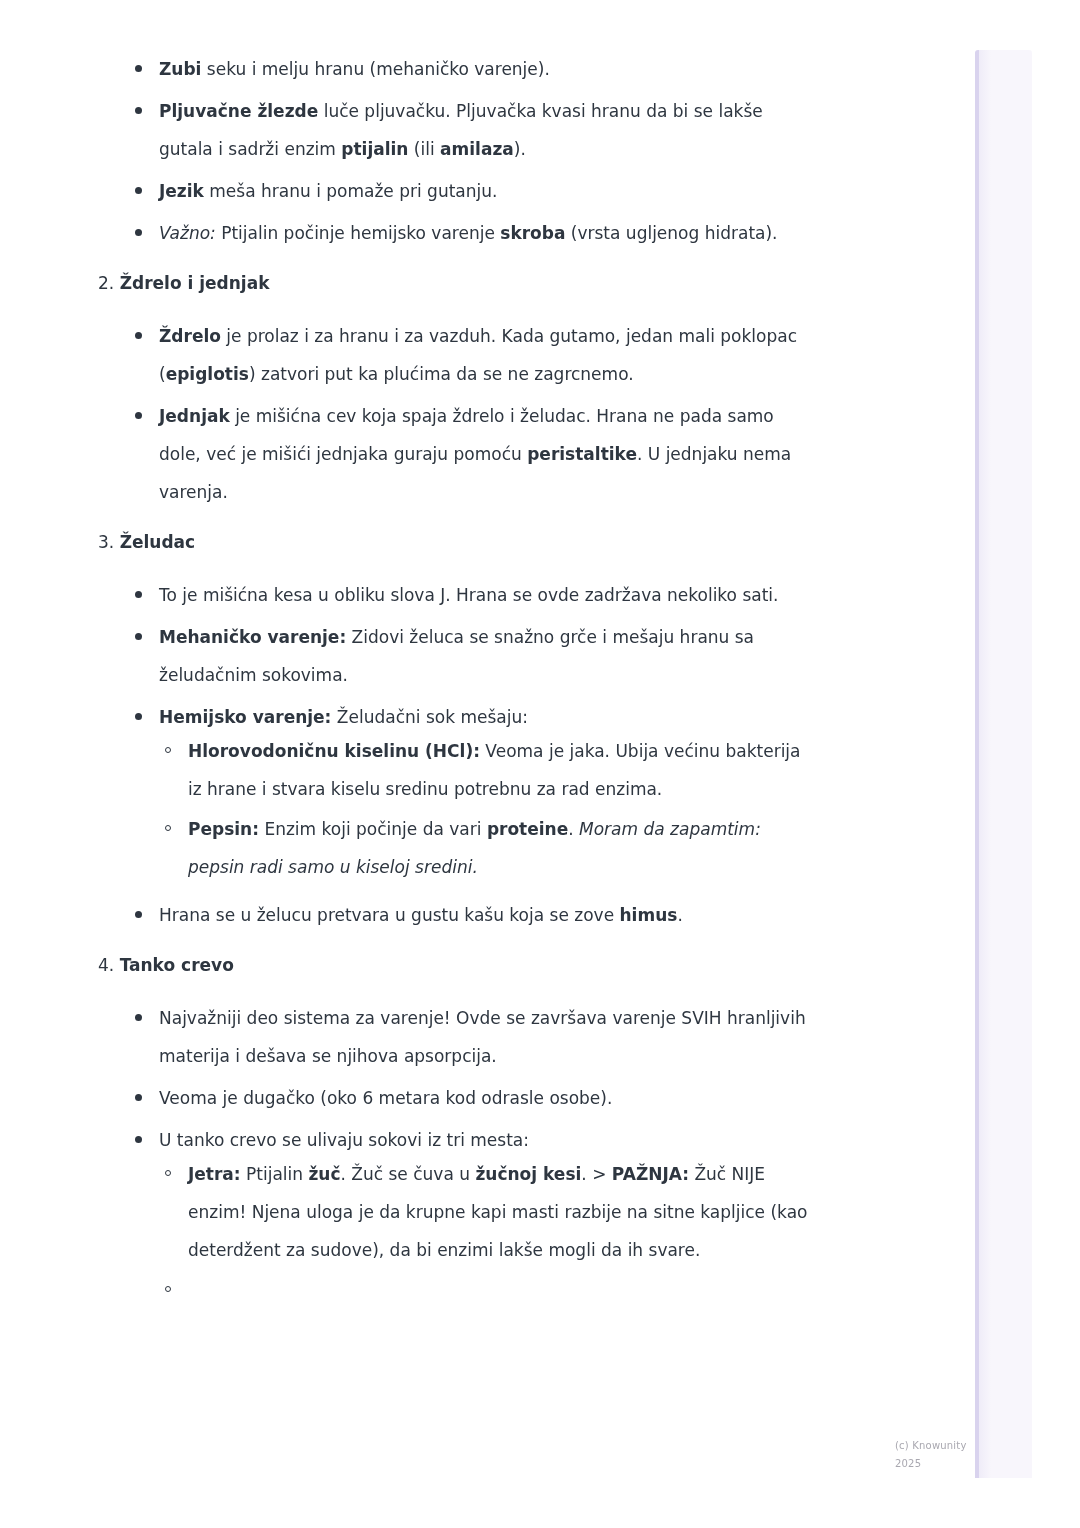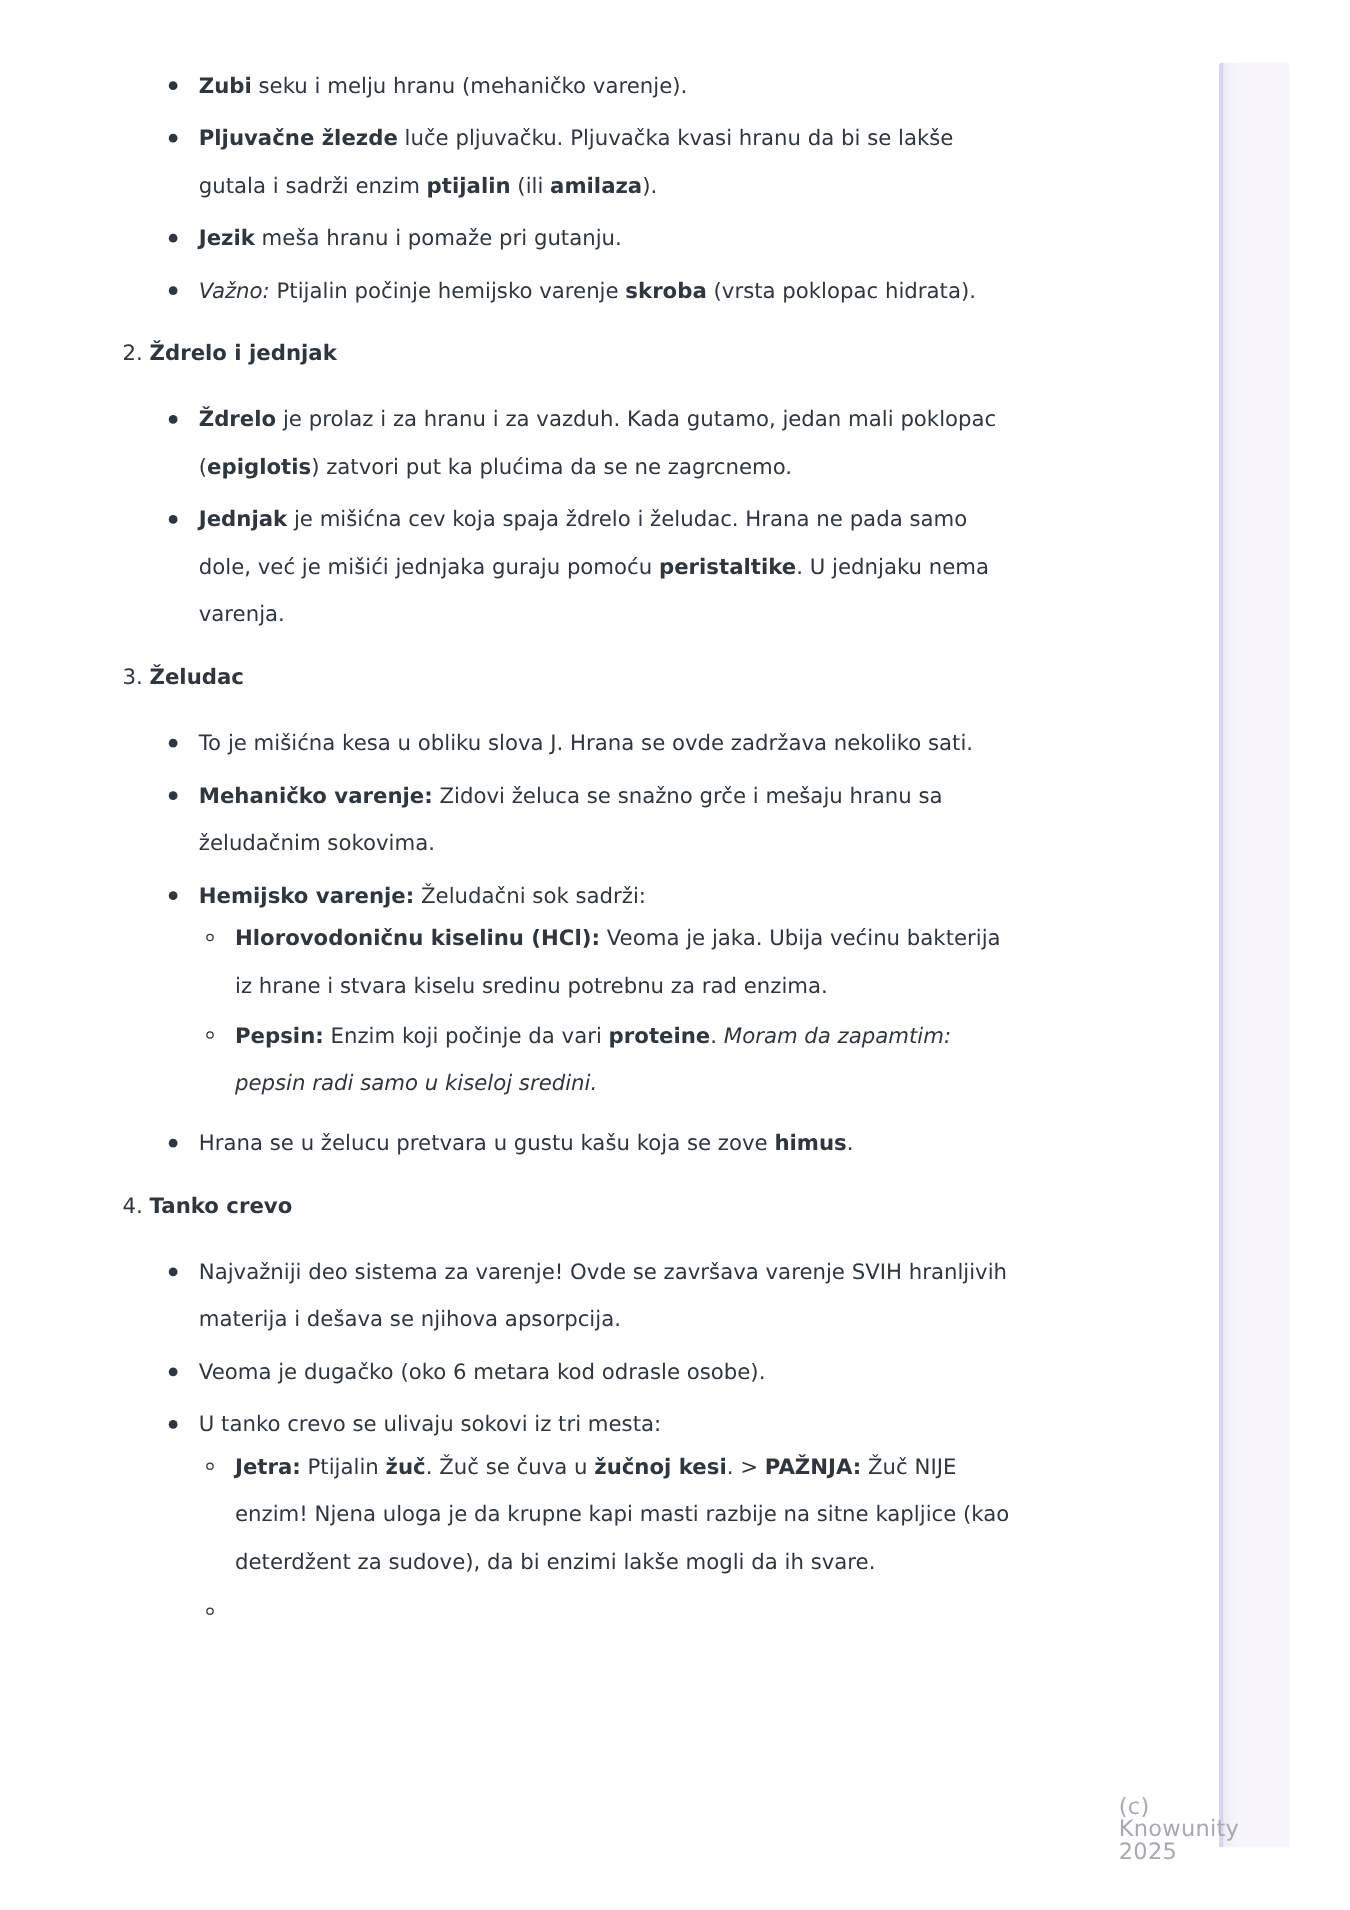--- a/index.html
+++ b/index.html
@@ -56,21 +56,21 @@
   .marker.circle{
     left:67px;top:15px;width:6px;height:6px;border-radius:50%;
     border:1.5px solid var(--text);background:transparent;
   }
 
   .b{font-weight:bold;}
   .i{font-style:italic;}
 
   .watermark{
     position:absolute;left:895px;top:1437px;
-    font-size:18px;line-height:18px;letter-spacing:0.2px;
+    font-size:10px;line-height:18px;letter-spacing:0.2px;
     color:var(--wm);
     z-index:2;
   }
 </style>
 </head>
 <body>
 
 <div class="page">
   <div class="stripe"></div>
   <main class="content">
@@ -81,21 +81,21 @@
       <div class="li lvl1">
         <span class="marker dot"></span>
         <span class="txt"><span class="b ">Pljuvačne žlezde</span><span> luče pljuvačku. Pljuvačka kvasi hranu da bi se lakše gutala i sadrži enzim </span><span class="b ">ptijalin</span><span> (ili </span><span class="b ">amilaza</span><span>).</span></span>
       </div>
       <div class="li lvl1">
         <span class="marker dot"></span>
         <span class="txt"><span class="b ">Jezik</span><span> meša hranu i pomaže pri gutanju.</span></span>
       </div>
       <div class="li lvl1">
         <span class="marker dot"></span>
-        <span class="txt"><span class="i">Važno:</span><span> Ptijalin počinje hemijsko varenje </span><span class="b ">skroba</span><span> (vrsta poklopac hidrata).</span></span>
+        <span class="txt"><span class="i">Važno:</span><span> Ptijalin počinje hemijsko varenje </span><span class="b ">skroba</span><span> (vrsta ugljenog hidrata).</span></span>
       </div>
       <div class="heading"><span class="num">2.</span> <span class="ttl">Ždrelo i jednjak</span></div>
       <div class="li lvl1">
         <span class="marker dot"></span>
         <span class="txt"><span class="b ">Ždrelo</span><span> je prolaz i za hranu i za vazduh. Kada gutamo, jedan mali poklopac (</span><span class="b ">epiglotis</span><span>) zatvori put ka plućima da se ne zagrcnemo.</span></span>
       </div>
       <div class="li lvl1">
         <span class="marker dot"></span>
         <span class="txt"><span class="b ">Jednjak</span><span> je mišićna cev koja spaja ždrelo i želudac. Hrana ne pada samo dole, već je mišići jednjaka guraju pomoću </span><span class="b ">peristaltike</span><span>. U jednjaku nema varenja.</span></span>
       </div>
@@ -103,21 +103,21 @@
       <div class="li lvl1">
         <span class="marker dot"></span>
         <span class="txt"><span>To je mišićna kesa u obliku slova J. Hrana se ovde zadržava nekoliko sati.</span></span>
       </div>
       <div class="li lvl1">
         <span class="marker dot"></span>
         <span class="txt"><span class="b ">Mehaničko varenje:</span><span> Zidovi želuca se snažno grče i mešaju hranu sa želudačnim sokovima.</span></span>
       </div>
       <div class="li lvl1">
         <span class="marker dot"></span>
-        <span class="txt"><span class="b ">Hemijsko varenje:</span><span> Želudačni sok sadrži:</span></span>
+        <span class="txt"><span class="b ">Hemijsko varenje:</span><span> Želudačni sok mešaju:</span></span>
       </div>
       <div class="li lvl2">
         <span class="marker circle"></span>
         <span class="txt"><span class="b ">Hlorovodoničnu kiselinu (HCl):</span><span> Veoma je jaka. Ubija većinu bakterija iz hrane i stvara kiselu sredinu potrebnu za rad enzima.</span></span>
       </div>
       <div class="li lvl2">
         <span class="marker circle"></span>
         <span class="txt"><span class="b ">Pepsin:</span><span> Enzim koji počinje da vari </span><span class="b ">proteine</span><span>. </span><span class="i">Moram da zapamtim: pepsin radi samo u kiseloj sredini.</span></span>
       </div>
       <div class="li lvl1">

